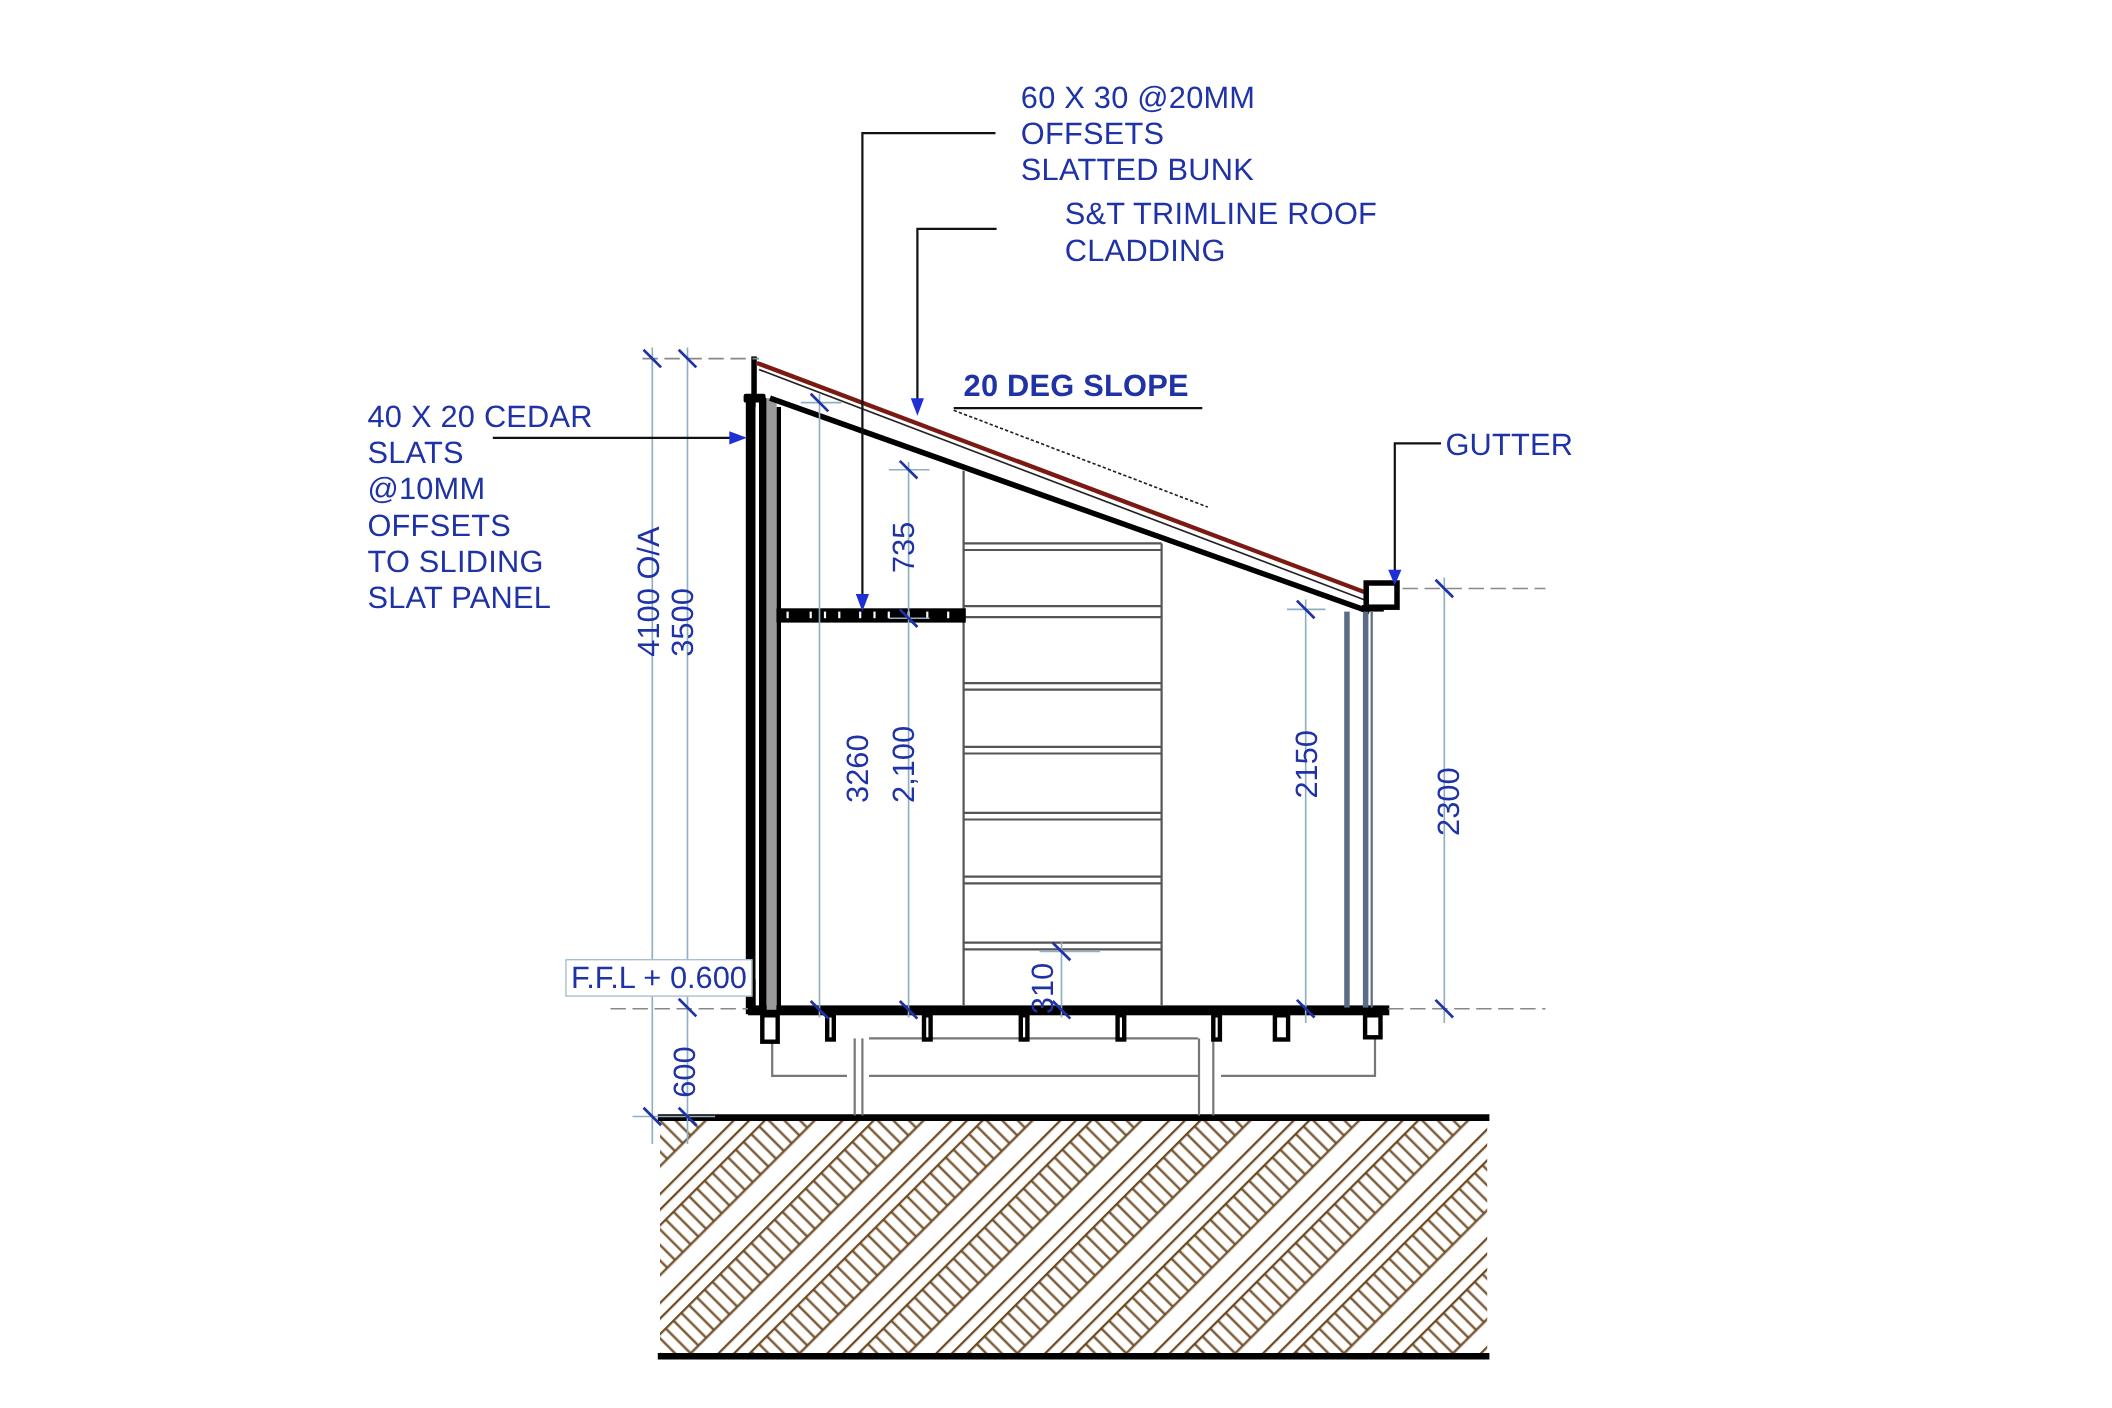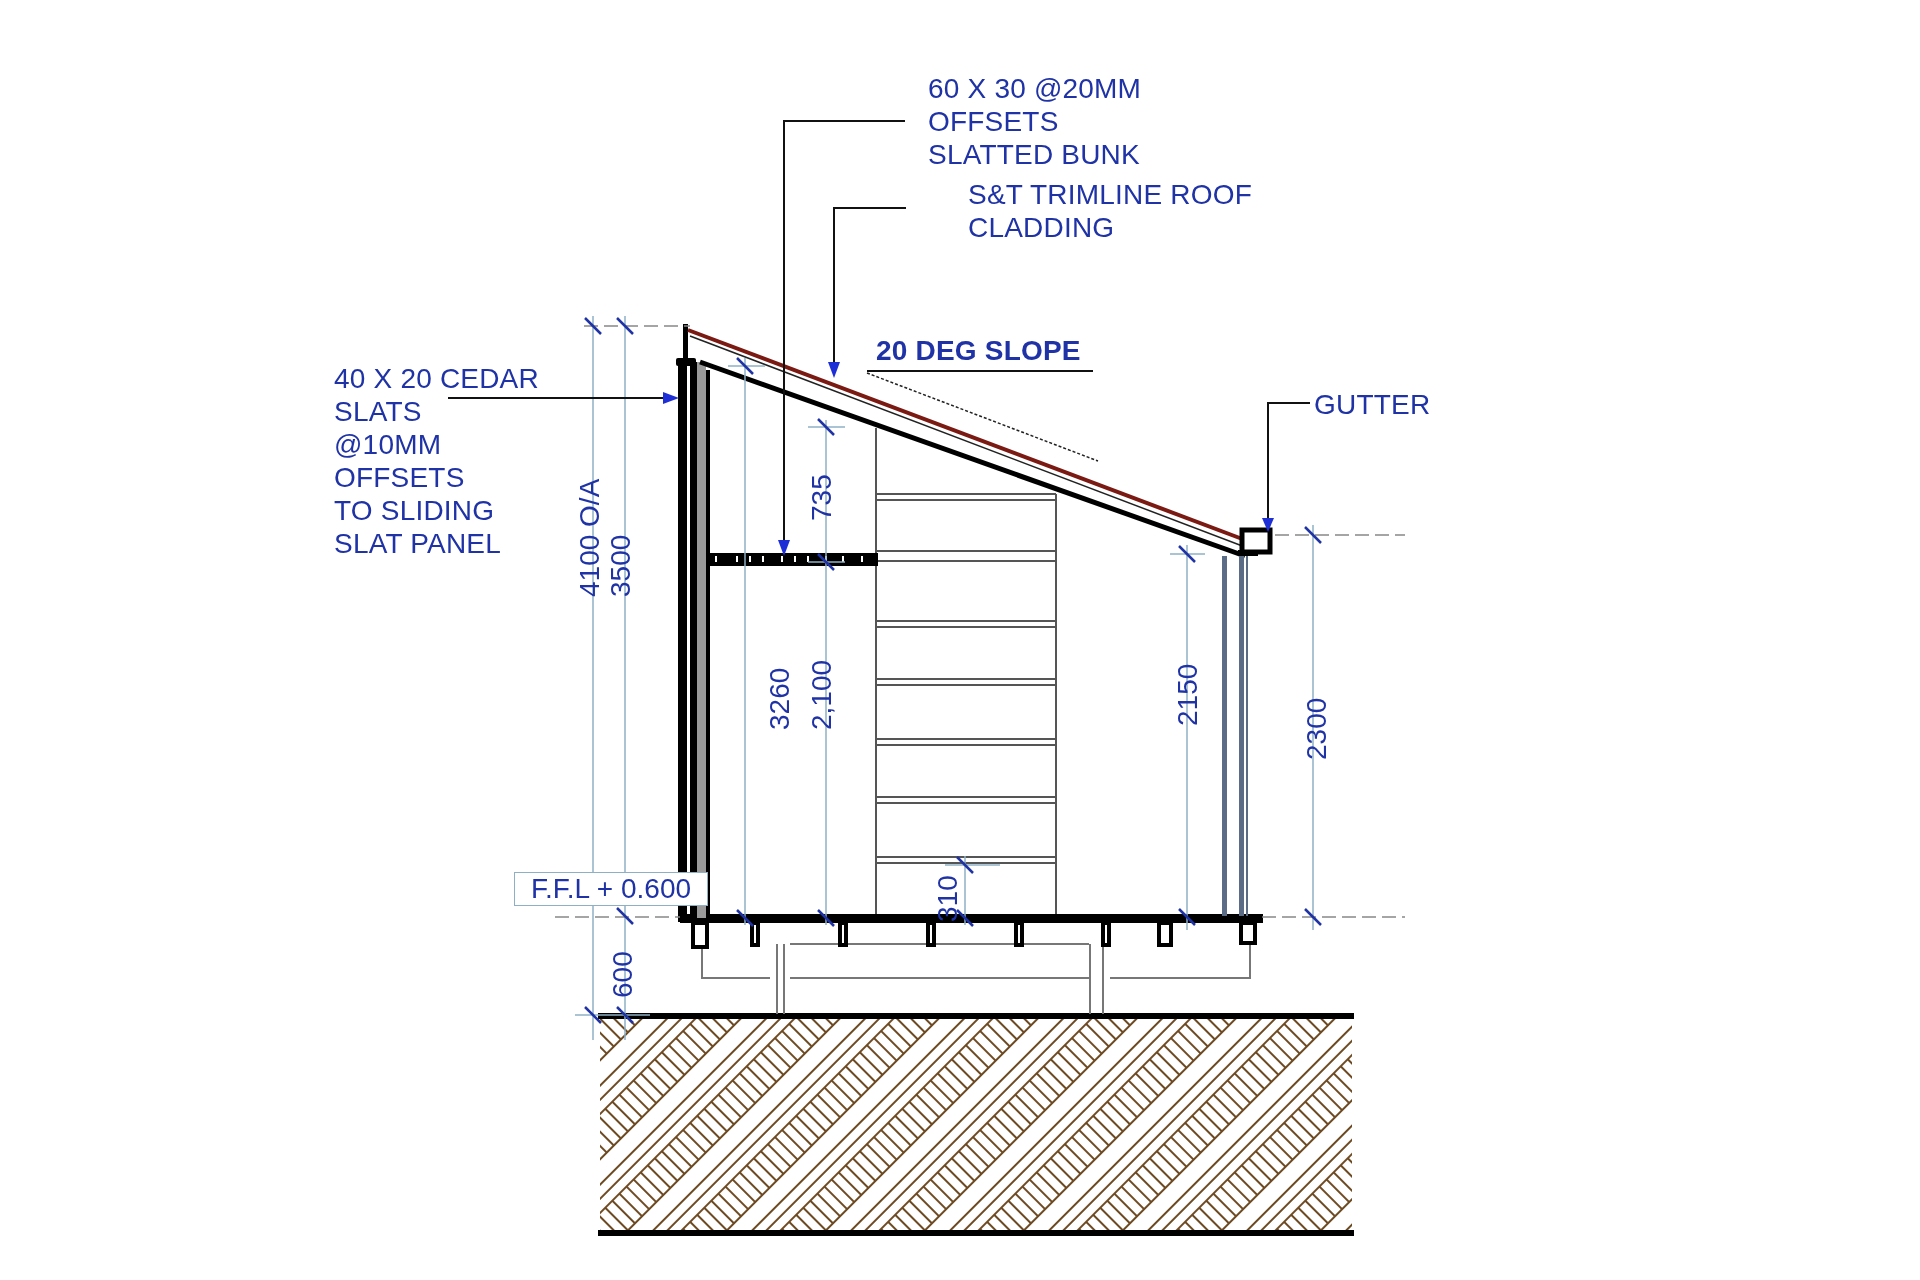--- a/index.html
+++ b/index.html
@@ -1,20 +1,20 @@
 <!DOCTYPE html>
 <html><head>
 <meta charset="utf-8">
 <style>
   html, body { margin:0; padding:0; background:#ffffff; }
   body { width:1920px; height:1280px; position:relative; overflow:hidden; font-family:"Liberation Sans", sans-serif; }
   svg { position:absolute; left:0; top:0; }
   .note { position:absolute; color:#1f33a6; font-size:28px; line-height:33px; letter-spacing:0.2px; white-space:pre; font-family:"Liberation Sans", sans-serif; }
   .dimtxt { fill:#1f33a6; font-size:28px; font-family:"Liberation Sans", sans-serif; }
-  .ffl { position:absolute; left:514px; top:872px; height:32px; padding:0 16px; border:1.5px solid #8fb0c4; color:#1f33a6; font-size:28px; line-height:32px; background:#ffffff; }
+  .ffl { position:absolute; left:514px; top:872px; height:32px; padding:0 4px; border:1.5px solid #8fb0c4; color:#1f33a6; font-size:28px; line-height:32px; background:#ffffff; }
 </style>
 </head>
 <body>
 
 <svg width="1920" height="1280" viewBox="0 0 1920 1280">
   <defs>
     <pattern id="earth" patternUnits="userSpaceOnUse" width="70" height="70" patternTransform="rotate(-45)">
       <rect width="70" height="70" fill="#ffffff"></rect>
       <line x1="0" y1="2" x2="70" y2="2" stroke="#6e4a22" stroke-width="2"></line>
       <line x1="0" y1="12" x2="70" y2="12" stroke="#6e4a22" stroke-width="2"></line>

